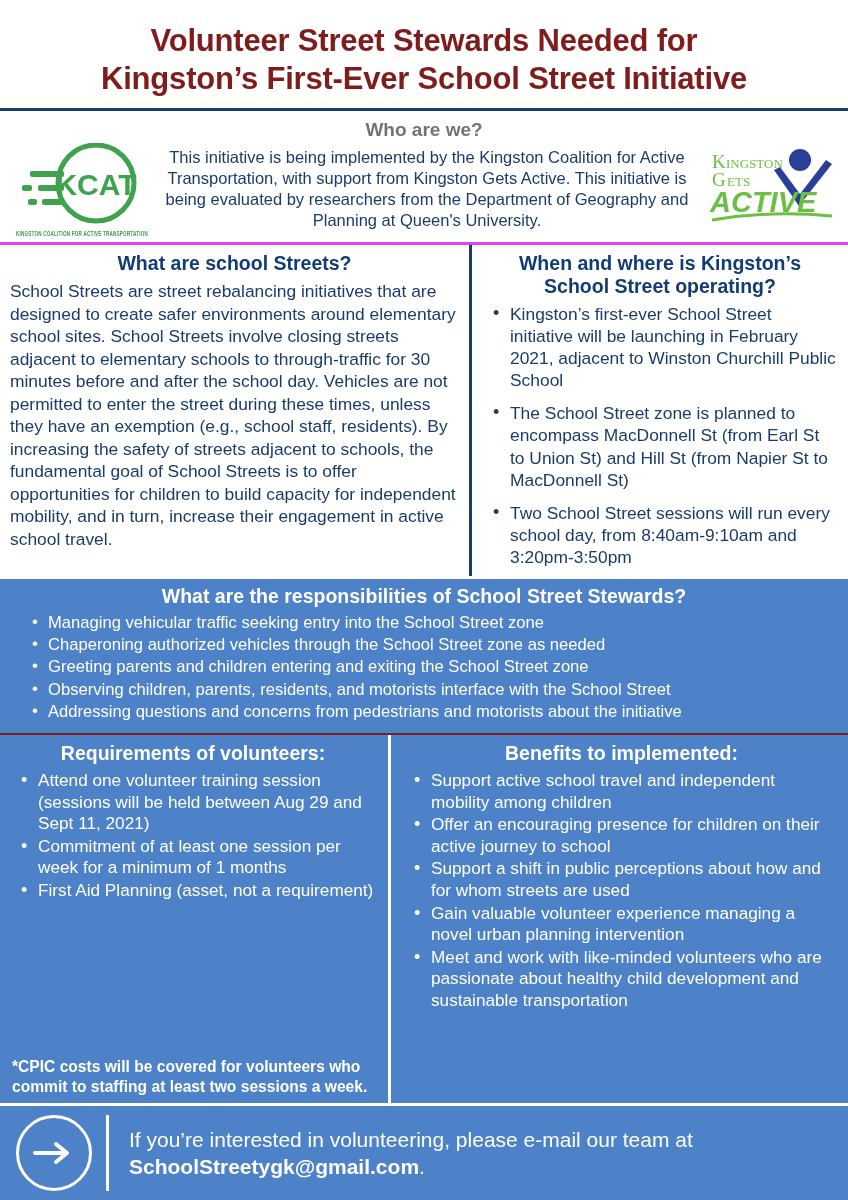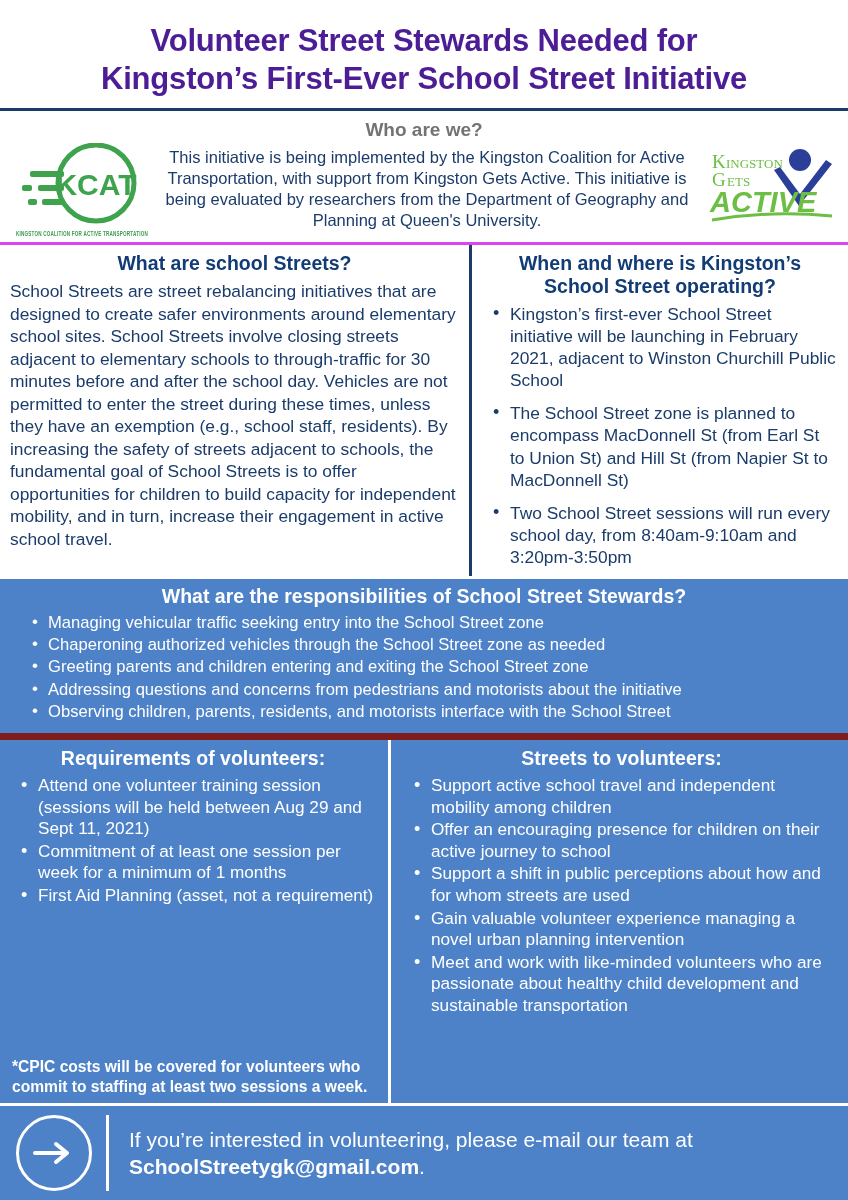--- a/index.html
+++ b/index.html
@@ -27,21 +27,21 @@
 
   
   .title-block {
     padding: 22px 18px 10px 18px;
     text-align: center;
     background: #ffffff;
   }
   .title-line {
     font-size: 31px;
     font-weight: bold;
-    color: #4c1d95;
+    color: #7f1d1d;
     line-height: 1.22;
     letter-spacing: -0.2px;
   }
   .rule-navy {
     height: 3px;
     background: #1b3c6b;
     width: 100%;
   }
 
   
@@ -184,21 +184,21 @@
     left: -16px;
     top: -1px;
     font-size: 17px;
     color: #ffffff;
   }
 
   
   .rb-section {
     display: flex;
     background: #4d82c8;
-    border-top: 7px solid #7f1d1d;
+    border-top: 2px solid #7f1d1d;
     flex: 1 1 auto;
     min-height: 0;
   }
   .rb-col-left {
     width: 391px;
     flex: 0 0 391px;
     padding: 7px 14px 6px 12px;
     box-sizing: border-box;
     border-right: 3px solid #ffffff;
     display: flex;
@@ -348,39 +348,39 @@
     </div>
 
   </div>
 
   <div class="resp-section">
     <div class="resp-heading">What are the responsibilities of School Street Stewards?</div>
     <ul class="white-list">
       <li>Managing vehicular traffic seeking entry into the School Street zone</li>
       <li>Chaperoning authorized vehicles through the School Street zone as needed</li>
       <li>Greeting parents and children entering and exiting the School Street zone</li>
+      <li>Observing children, parents, residents, and motorists interface with the School Street</li>
       <li>Addressing questions and concerns from pedestrians and motorists about the initiative</li>
-      <li>Observing children, parents, residents, and motorists interface with the School Street</li>
     </ul>
   </div>
 
   <div class="rb-section">
 
     <div class="rb-col-left">
       <div class="rb-heading">Requirements of volunteers:</div>
       <ul class="rb-list">
         <li>Attend one volunteer training session (sessions will be held between Aug 29 and Sept 11, 2021)</li>
         <li>Commitment of at least one session per week for a minimum of 1 months</li>
         <li>First Aid Planning (asset, not a requirement)</li>
       </ul>
       <div class="footnote">*CPIC costs will be covered for volunteers who commit to staffing at least two sessions a week.</div>
     </div>
 
     <div class="rb-col-right">
-      <div class="rb-heading">Streets to volunteers:</div>
+      <div class="rb-heading">Benefits to implemented:</div>
       <ul class="rb-list">
         <li>Support active school travel and independent mobility among children</li>
         <li>Offer an encouraging presence for children on their active journey to school</li>
         <li>Support a shift in public perceptions about how and for whom streets are used</li>
         <li>Gain valuable volunteer experience managing a novel urban planning intervention</li>
         <li>Meet and work with like-minded volunteers who are passionate about healthy child development and sustainable transportation</li>
       </ul>
     </div>
 
   </div>

